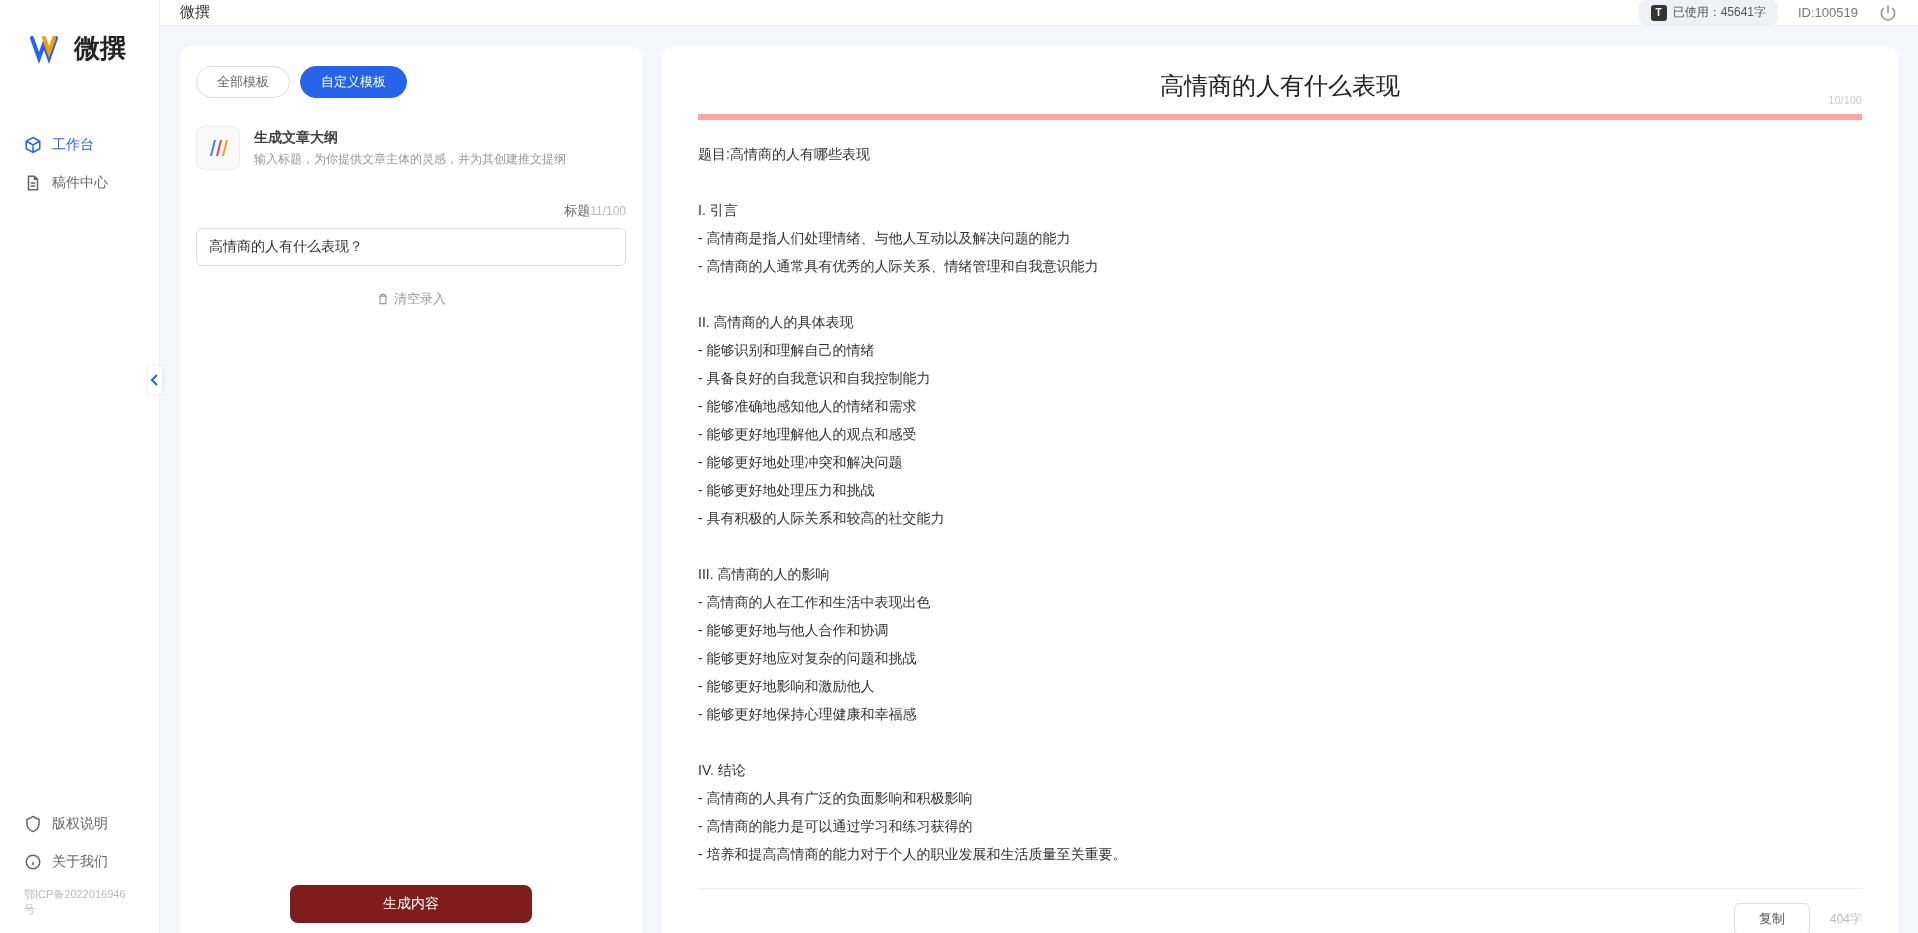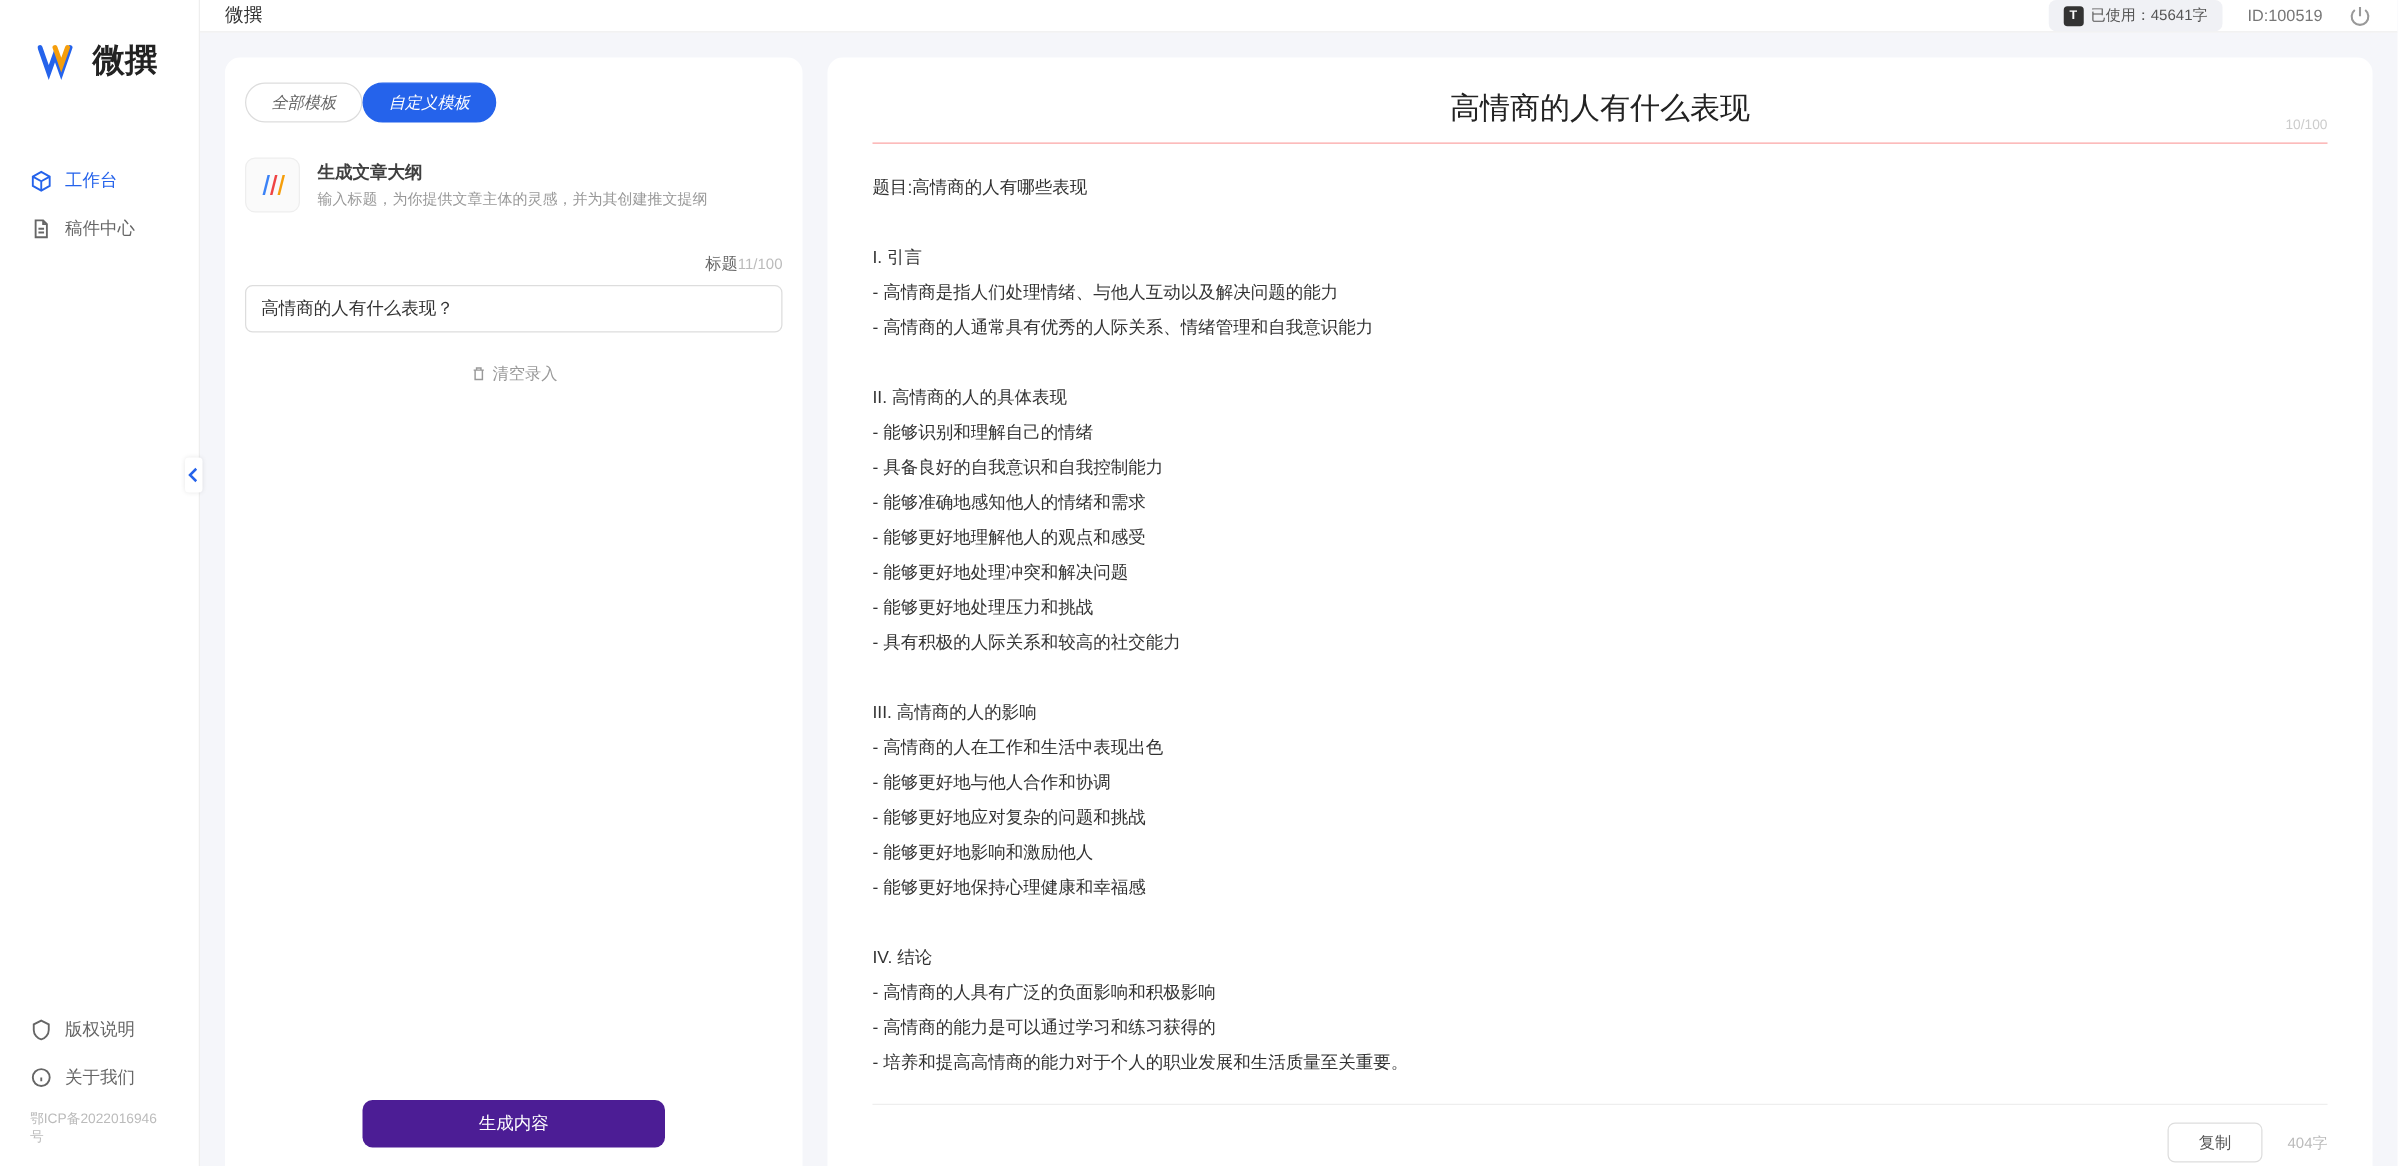--- a/index.html
+++ b/index.html
@@ -18,37 +18,37 @@
 .icp { font-size: 11px; color: #bbb; padding: 6px 24px; }
 .main { flex: 1; display: flex; flex-direction: column; }
 .topbar { height: 48px; display: flex; align-items: center; padding: 0 20px; background: #fff; border-bottom: 1px solid #eee; }
 .top-title { font-size: 15px; color: #333; flex: 1; }
 .usage-badge { display: flex; align-items: center; gap: 6px; background: #f0f1f5; border-radius: 6px; padding: 4px 12px; font-size: 12px; color: #555; margin-right: 20px; }
 .usage-badge .t-icon { background: #333; color: #fff; width: 16px; height: 16px; border-radius: 3px; display: flex; align-items: center; justify-content: center; font-size: 10px; font-weight: bold; }
 .user-id { font-size: 13px; color: #777; margin-right: 20px; }
 .power-btn { width: 20px; height: 20px; color: #999; cursor: pointer; }
 .content { flex: 1; display: flex; gap: 20px; padding: 20px; position: relative; }
 .left-panel { width: 462px; background: #fff; border-radius: 12px; display: flex; flex-direction: column; padding: 20px 0; }
-.tabs { display: flex; gap: 0; padding: 0 16px 16px; font-style: italic; }
+.tabs { display: flex; gap: 10px; padding: 0 16px 16px; }
 .tab { padding: 6px 20px; border-radius: 16px; font-size: 13px; cursor: pointer; color: #666; border: 1px solid transparent; }
 .tab:first-child { border: 1px solid #ddd; background: #fff; }
 .tab.active { background: #2563eb; color: #fff; border-color: #2563eb; }
 .template-card { display: flex; align-items: center; gap: 14px; padding: 12px 16px; }
 .template-icon { width: 44px; height: 44px; border: 1px solid #eee; border-radius: 8px; display: flex; align-items: center; justify-content: center; background: #fafafa; }
 .template-info .tname { font-size: 14px; font-weight: 600; color: #404040; }
 .template-info .tdesc { font-size: 12px; color: #999; margin-top: 4px; }
 .form-section { padding: 20px 16px 10px; flex: 1; }
 .form-label-row { display: flex; justify-content: flex-end; align-items: center; margin-bottom: 8px; }
 .form-label { font-size: 13px; color: #666; }
 .char-count { font-size: 12px; color: #bbb; }
 .title-input { width: 100%; padding: 10px 12px; border: 1px solid #ddd; border-radius: 6px; font-size: 14px; color: #333; outline: none; }
 .clear-btn { display: flex; align-items: center; justify-content: center; gap: 4px; margin-top: 24px; font-size: 13px; color: #999; cursor: pointer; }
-.generate-btn { margin: 10px 110px 10px; padding: 10px 0; background: #4c1d95; color: #fff; border: none; border-radius: 8px; font-size: 14px; cursor: pointer; text-align: center; }
+.generate-btn { margin: 10px 110px 10px; padding: 10px 0; background: #7f1d1d; color: #fff; border: none; border-radius: 8px; font-size: 14px; cursor: pointer; text-align: center; }
 .right-panel { flex: 1; background: #fff; border-radius: 12px; display: flex; flex-direction: column; padding: 24px 36px 18px; }
-.output-header { position: relative; text-align: center; padding-bottom: 12px; border-bottom: 1px solid #fca5a5; }
+.output-header { position: relative; text-align: center; padding-bottom: 12px; border-bottom: 6px solid #fca5a5; }
 .output-title { font-size: 24px; font-family: "SimSun", serif; font-weight: 500; color: #222; }
 .output-count-top { position: absolute; right: 0; bottom: 8px; font-size: 11px; color: #ccc; }
 .output-body { flex: 1; padding: 20px 0; font-size: 14px; line-height: 2.0; color: #333; white-space: pre-line; overflow-y: auto; }
 .output-footer { display: flex; justify-content: flex-end; align-items: center; gap: 20px; padding-top: 14px; border-top: 1px solid #eee; }
 .copy-btn { padding: 6px 24px; border: 1px solid #ddd; border-radius: 6px; background: #fff; font-size: 13px; color: #555; cursor: pointer; }
 .word-count { font-size: 12px; color: #bbb; }
 .collapse-handle { position: absolute; left: -12px; top: 340px; width: 14px; height: 28px; background: #fff; border-radius: 3px; display: flex; align-items: center; justify-content: center; color: #2563eb; cursor: pointer; box-shadow: 0 0 4px rgba(0,0,0,0.1); }
 </style>
 </head>
 <body>

